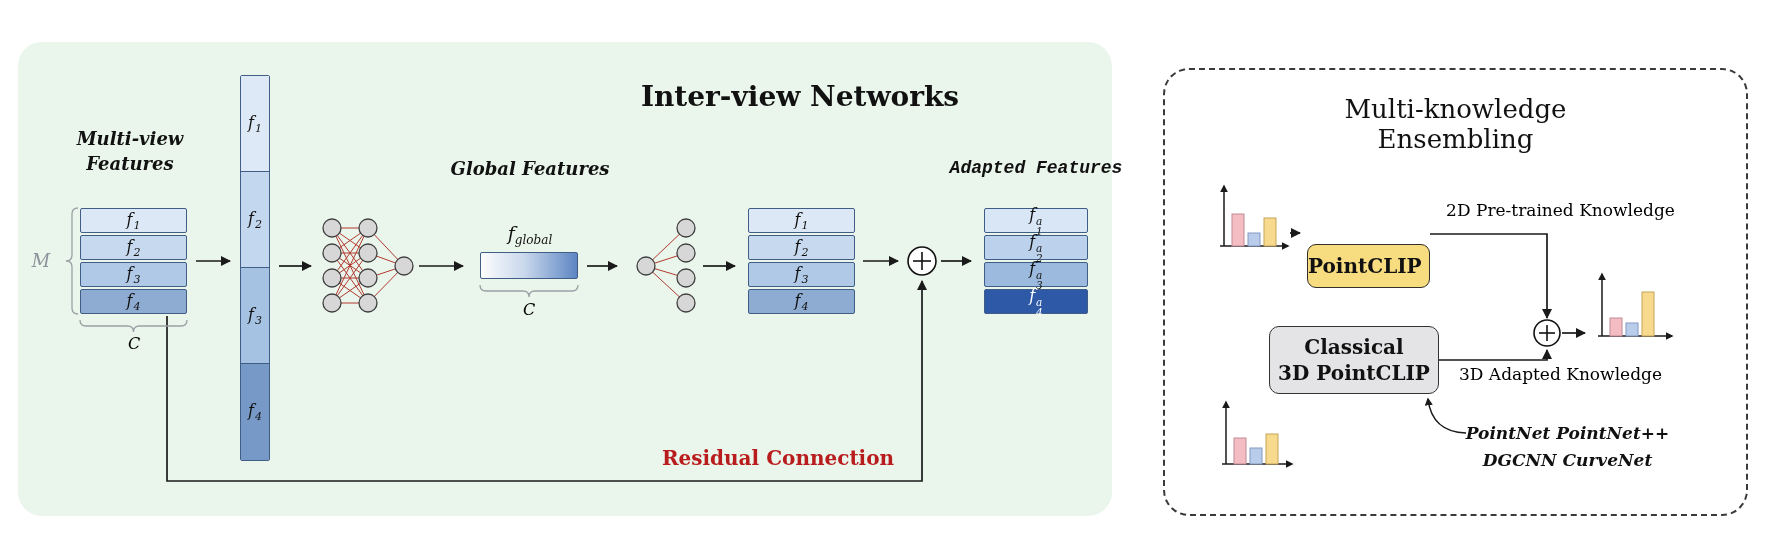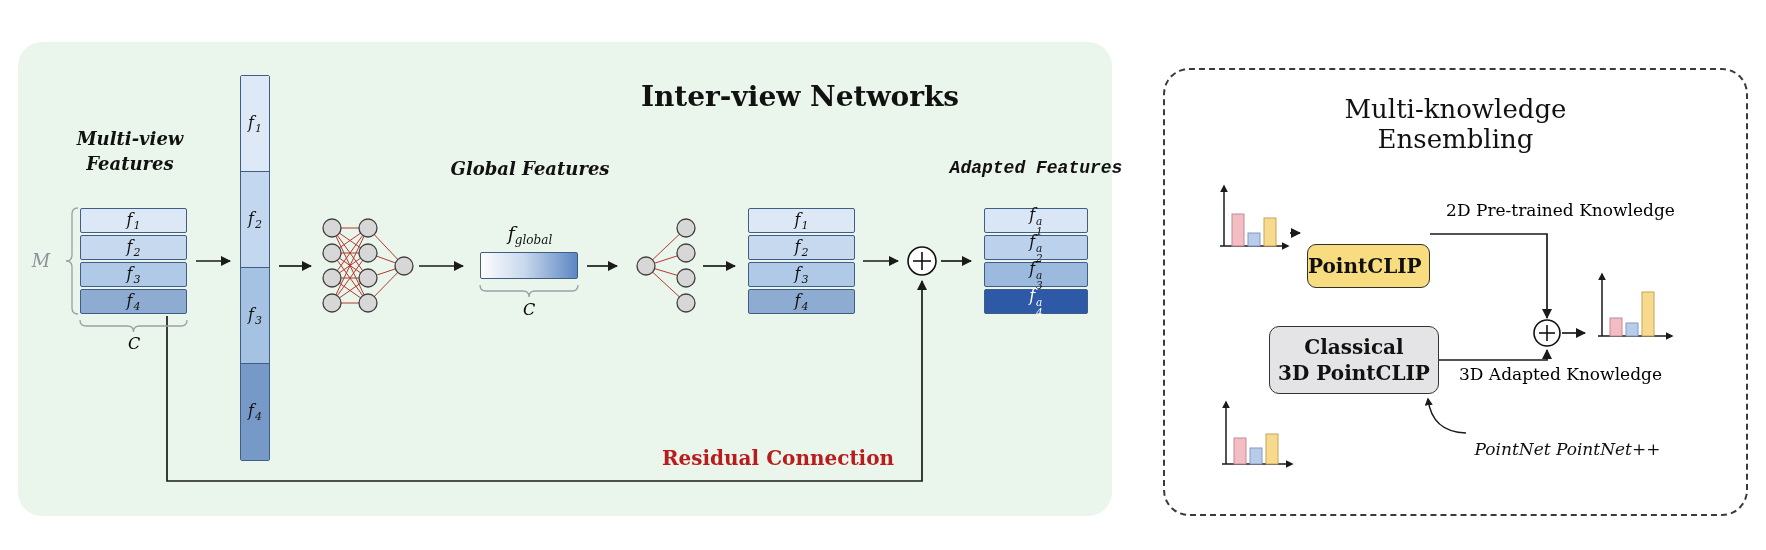--- a/index.html
+++ b/index.html
@@ -288,15 +288,16 @@
 </div>
 
 <div class="classical-box">
   <div>Classical</div>
   <div>3D PointCLIP</div>
 </div>
 
 <div class="lbl graytxt" style="left:1438px; top:200px; width:245px; font-size:17px;">2D Pre-trained Knowledge</div>
 <div class="lbl graytxt" style="left:1438px; top:364px; width:245px; font-size:17px;">3D Adapted Knowledge</div>
 
-<div class="lbl backbones" style="left:1455px; top:436px; width:225px;">
+<div class="lbl backbones" style="left:1455px; top:420px; width:225px;font-weight:bold;">
   <div>PointNet  PointNet++</div>
+  <div>DGCNN  CurveNet</div>
 </div>
 
 </body></html>

